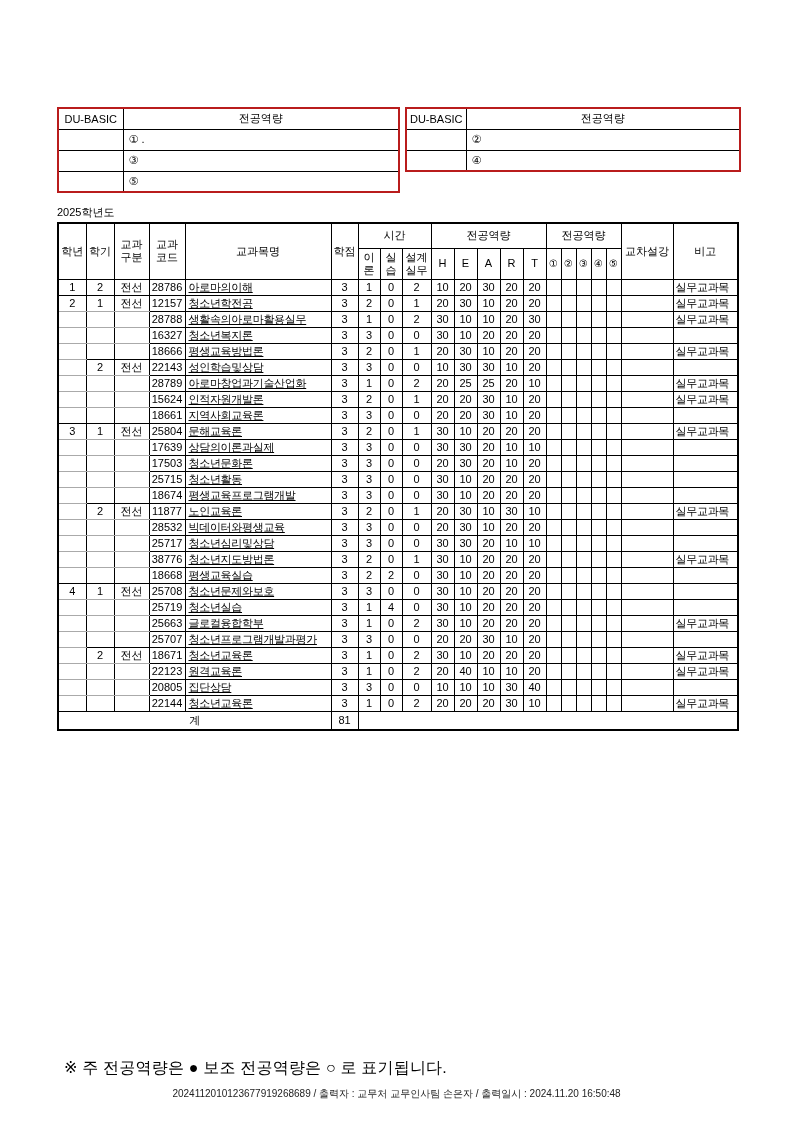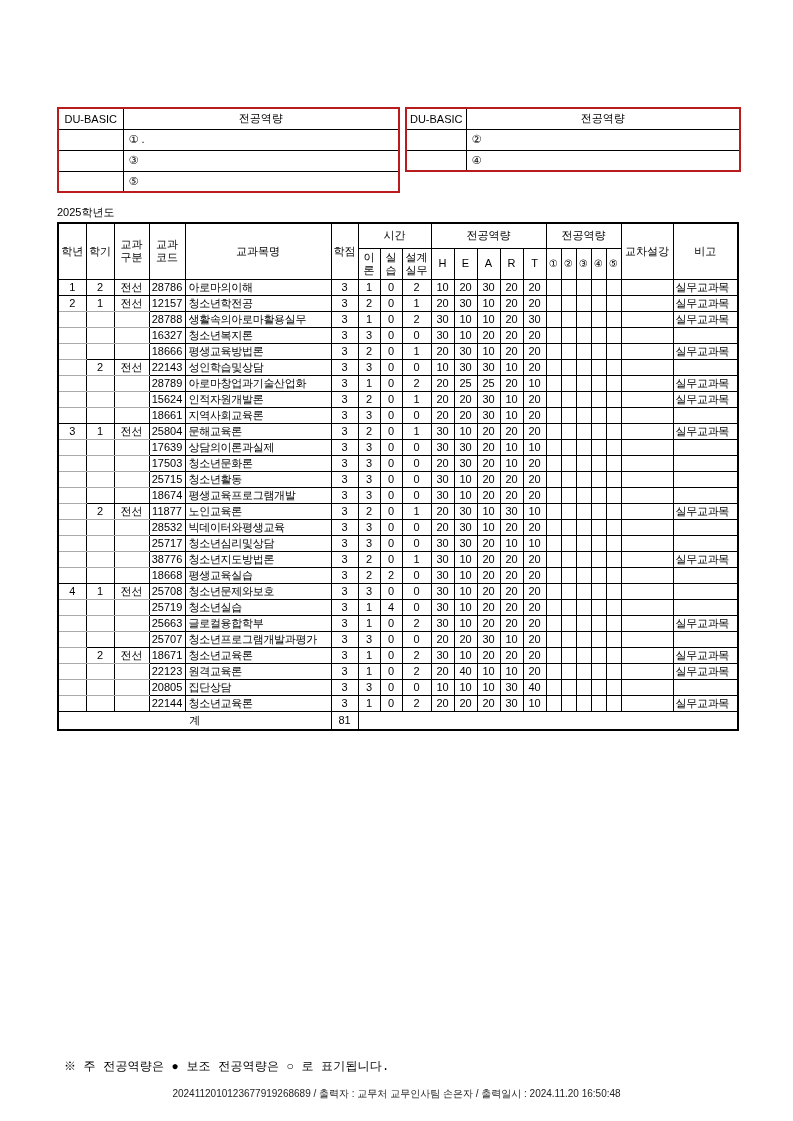--- a/index.html
+++ b/index.html
@@ -53,31 +53,30 @@
     line-height:13px;
   }
   table.main thead tr.g1 th { height:25px; }
   table.main thead tr.g2 th { height:31px; }
   table.main th {
     font-weight:normal; white-space:pre-line;
   }
   table.main th.circ { font-size:10px; }
   table.main tbody td { height:16px; }
   table.main td.name {
-    text-align:left; padding-left:3px; letter-spacing:-0.3px;
+    text-align:left; padding-left:3px; letter-spacing:-0.3px;text-decoration:underline;
   }
   table.main td.note {
     text-align:left; padding-left:2px; letter-spacing:-0.3px;
   }
   table.main tr.total-row td { height:19px; }
   
   .footnote {
-    position:absolute; top:1058px; left:64px; font-size:12px;
+    position:absolute; top:1058px; left:64px; font-size:16px;
     letter-spacing:0.2px;
-    font-family:Liberation Mono, monospace;
   }
   .print-line {
     position:absolute; top:1087px; left:0; width:100%;
     text-align:center; font-size:10px; color:#222;
   }
 </style>
 </head>
 <body>
 
 <div class="page">

